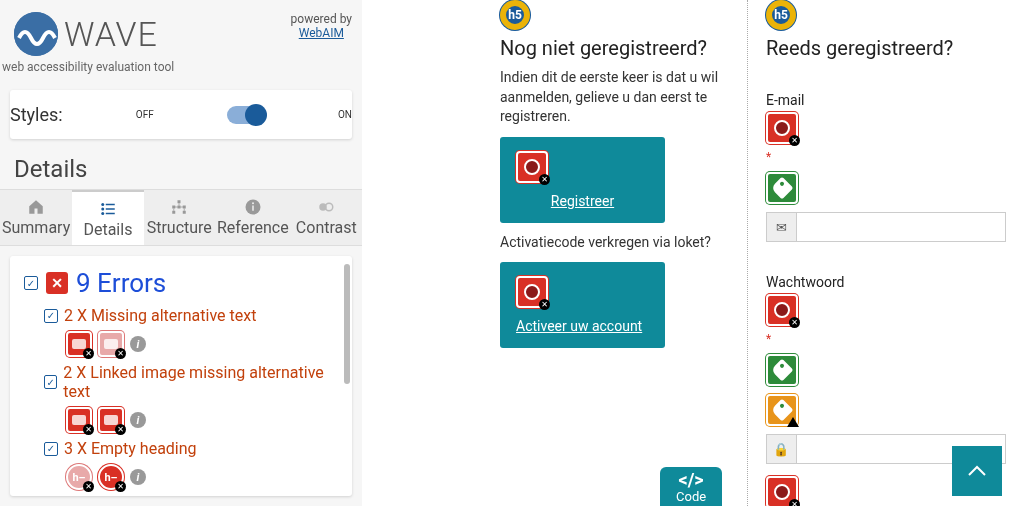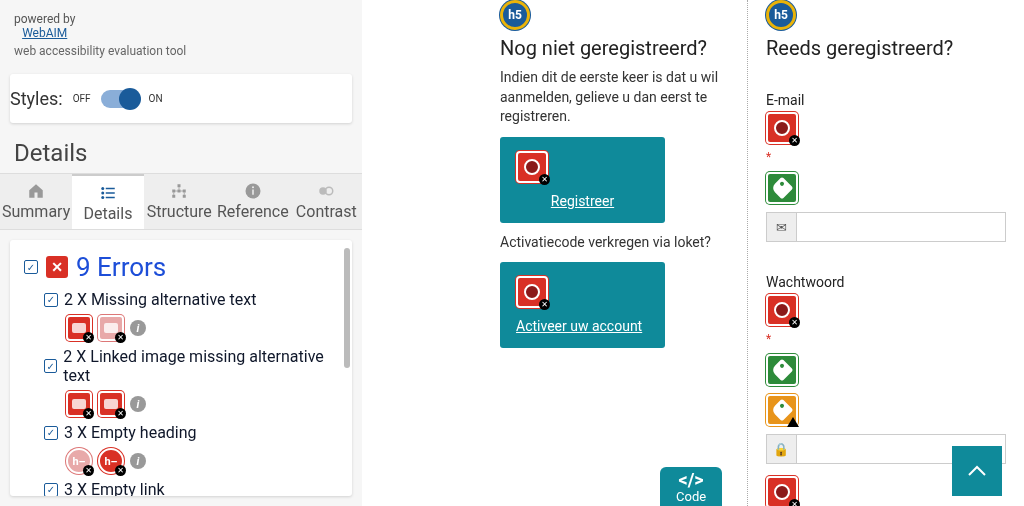--- a/index.html
+++ b/index.html
@@ -5,25 +5,25 @@
 * { box-sizing: border-box; margin: 0; padding: 0; }
 body { font-family: -apple-system, "Segoe UI", Roboto, Arial, sans-serif; font-size: 14px; color: #333; width: 1024px; height: 506px; overflow: hidden; background: #fff; position: relative; }
 
 
 .sidebar { position: absolute; left: 0; top: 0; width: 362px; height: 506px; background: #f6f6f6; display: flex; flex-direction: column; }
 .brand { padding: 12px 10px 4px 14px; display: flex; justify-content: space-between; align-items: flex-start; }
 .brand-left { display: flex; align-items: center; gap: 6px; }
 .wave-logo { width: 44px; height: 44px; border-radius: 22px; background: #3a6ea5; position: relative; }
 .wave-logo svg { width: 44px; height: 44px; }
 .brand-title { font-size: 34px; font-weight: 300; color: #555; letter-spacing: 1px; }
-.brand-sub { font-size: 12px; color: #666; padding: 0 14px 10px; }
+.brand-sub { font-size: 12px; color: #666; padding: 0 2px 10px; }
 .brand-right { text-align: center; font-size: 12px; color: #555; }
 .brand-right a { color: #1a5b9a; text-decoration: underline; cursor: pointer; }
 
-.styles-box { margin: 6px 10px; background: #fff; border-radius: 3px; box-shadow: 0 1px 3px rgba(0,0,0,.15); padding: 14px 0; display: flex; justify-content: flex-start; align-items: center; gap: 10px; }
+.styles-box { margin: 6px 10px; background: #fff; border-radius: 3px; box-shadow: 0 1px 3px rgba(0,0,0,.15); padding: 14px 0; display: flex; justify-content: space-between; align-items: center; gap: 10px; }
 .styles-label { font-size: 18px; color: #333; }
 .toggle-off, .toggle-on { font-size: 10px; color: #333; }
 .toggle { width: 38px; height: 18px; border-radius: 9px; background: #8aaed8; position: relative; }
 .toggle .knob { position: absolute; right: -2px; top: -2px; width: 22px; height: 22px; border-radius: 11px; background: #1a5b9a; }
 
 .details-title { font-size: 24px; color: #444; padding: 10px 14px 6px; }
 
 .tabs { display: flex; background: #eee; border-top: 1px solid #ddd; border-bottom: 1px solid #ddd; }
 .tab { flex: 1; text-align: center; padding: 8px 2px 6px; font-size: 16px; color: #555; cursor: pointer; }
 .tab.active { background: #fff; border-top: 2px solid #ccc; }
@@ -37,39 +37,39 @@
 .panel { margin: 10px; background: #fff; border-radius: 3px; box-shadow: 0 1px 3px rgba(0,0,0,.15); padding: 12px 14px; flex: 1; overflow: hidden; position: relative; }
 .panel-scroll { position: absolute; right: 2px; top: 8px; width: 6px; height: 120px; background: #bbb; border-radius: 3px; }
 
 .cat-row { display: flex; align-items: center; gap: 8px; margin-bottom: 8px; }
 .chk { width: 14px; height: 14px; border: 1px solid #1a5b9a; border-radius: 2px; display: inline-flex; align-items: center; justify-content: center; font-size: 10px; color: #1a5b9a; background: #fff; }
 .chk.on::after { content: "✓"; }
 .cat-icon-err { width: 22px; height: 22px; background: #d93025; border-radius: 3px; color: #fff; display: inline-flex; align-items: center; justify-content: center; font-weight: bold; font-size: 14px; }
 .cat-title { font-size: 26px; color: #1d4ed8; }
 
 .item { margin: 6px 0 2px 20px; }
-.item-head { display: flex; align-items: center; gap: 6px; font-size: 16px; color: #0f172a; }
+.item-head { display: flex; align-items: center; gap: 6px; font-size: 16px; color: #c2410c; }
 .item-icons { margin: 6px 0 4px 22px; display: flex; gap: 6px; align-items: center; }
 .info-dot { width: 16px; height: 16px; border-radius: 8px; background: #999; color: #fff; font-size: 11px; display: inline-flex; align-items: center; justify-content: center; font-style: italic; font-weight: bold; }
 
 .wicon { width: 26px; height: 26px; border-radius: 4px; display: inline-flex; align-items: center; justify-content: center; position: relative; }
 .wicon.red { background: #d93025; border: 2px solid #fff; box-shadow: 0 0 0 1px #d93025; }
 .wicon.redlt { background: #e8a9a9; border: 2px solid #fff; box-shadow: 0 0 0 1px #d77; }
 .wicon.large { width: 32px; height: 32px; }
 .wicon .xmark { position: absolute; right: -4px; bottom: -4px; width: 11px; height: 11px; border-radius: 6px; background: #000; color: #fff; font-size: 8px; display: flex; align-items: center; justify-content: center; }
 .wicon-inner { width: 14px; height: 10px; background: rgba(255,255,255,.8); border-radius: 2px; }
 .wicon-h { color: #fff; font-size: 11px; font-weight: bold; }
 
 
 .content { position: absolute; left: 362px; top: 0; right: 0; height: 506px; background: #fff; display: flex; }
 .col { padding: 0 18px; position: relative; }
 .col.left { width: 338px; border-right: 1px dotted #aaa; margin-left: 120px; }
 .col.right { flex: 1; }
 
-.h5badge { width: 30px; height: 30px; border-radius: 15px; background: #1a5b9a; border: 3px solid #eab308; box-shadow: 0 0 0 1px #1a5b9a; color: #fff; font-size: 12px; font-weight: bold; display: inline-flex; align-items: center; justify-content: center; margin-bottom: 6px; }
+.h5badge { width: 30px; height: 30px; border-radius: 15px; background: #1a5b9a; border: 6px solid #eab308; box-shadow: 0 0 0 1px #1a5b9a; color: #fff; font-size: 12px; font-weight: bold; display: inline-flex; align-items: center; justify-content: center; margin-bottom: 6px; }
 
 h5.sec { font-size: 20px; font-weight: 400; color: #222; margin-bottom: 8px; line-height: 1.2; }
 .desc { font-size: 14px; color: #333; margin-bottom: 10px; line-height: 1.4; }
 .lbl { font-size: 14px; color: #222; margin-bottom: 4px; display: block; margin-top: 32px; }
 .req { color: #d93025; font-size: 12px; display: block; margin: 2px 0 8px; }
 
 .tealbtn { background: #0f8a9a; border-radius: 3px; padding: 14px 16px; color: #fff; display: block; margin-bottom: 10px; width: 165px; }
 .tealbtn .wicon { margin-bottom: 10px; }
 .tealbtn a { color: #fff; text-decoration: underline; display: block; font-size: 14px; }
 .tealbtn.center a { text-align: center; }
@@ -90,20 +90,29 @@
 .codetab { position: absolute; left: 660px; bottom: 0; background: #0f8a9a; color: #fff; padding: 4px 16px 2px; border-radius: 6px 6px 0 0; display: flex; flex-direction: column; align-items: center; font-size: 13px; }
 .codetab .ang { font-size: 18px; font-weight: bold; line-height: 1; }
 .topbtn { position: absolute; right: 22px; bottom: 10px; width: 50px; height: 50px; background: #0f8a9a; color: #fff; display: flex; align-items: center; justify-content: center; }
 .topbtn svg { width: 24px; height: 24px; stroke: #fff; fill: none; stroke-width: 2; }
 </style>
 </head>
 <body>
 
 <div class="sidebar">
   <div class="brand">
+    <div class="brand-left">
+      <span class="wave-logo">
+        <svg viewBox="0 0 44 44">
+            <circle cx="22" cy="22" r="22" fill="#3a6ea5"></circle>
+            <path d="M5 26 Q11 14 17 26 T29 26 T41 26" stroke="#fff" stroke-width="4" fill="none"></path>
+          </svg>
+      </span>
+      <span class="brand-title">WAVE</span>
+    </div>
     <div class="brand-right">
       <span>powered by</span><br>
       <a>WebAIM</a>
     </div>
   </div>
   <div class="brand-sub">web accessibility evaluation tool</div>
 
   <div class="styles-box">
     <span class="styles-label">Styles:</span>
     <span class="toggle-off">OFF</span>

